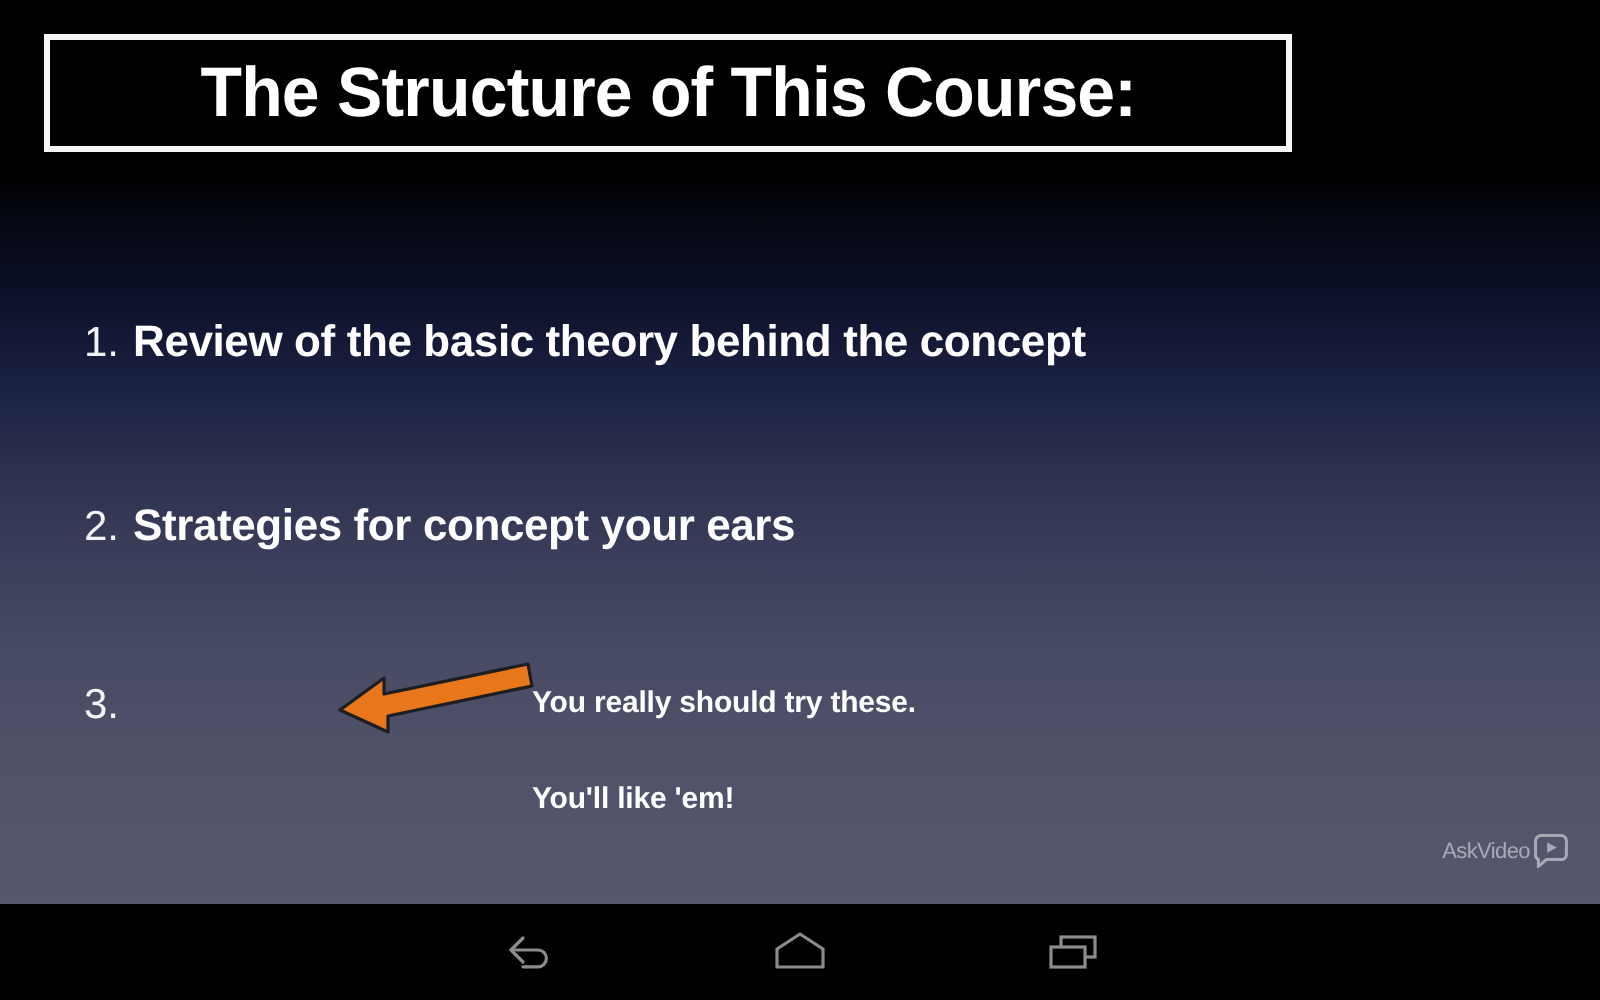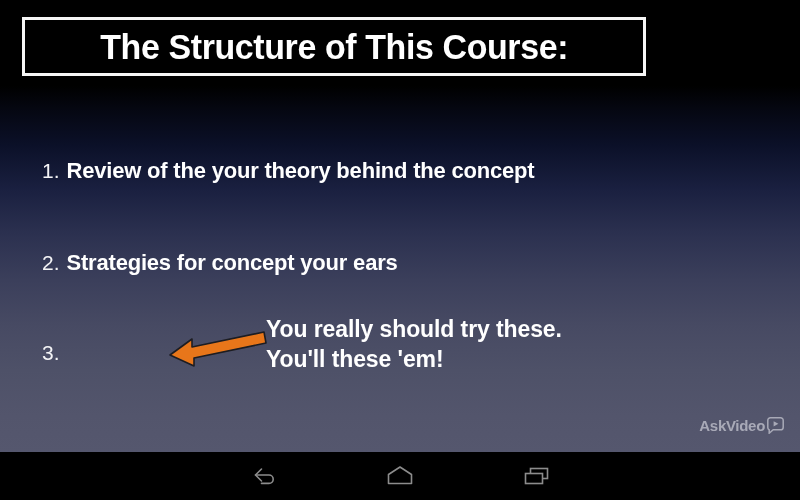--- a/index.html
+++ b/index.html
@@ -97,39 +97,40 @@
   }
 
   
   #callout {
     position:absolute;
     left:266px; top:314px;
     line-height:1.32;
   }
   .callout-line {
     color:#ffffff;
-    font-size:23px;
+    font-size:15px;
     font-weight:bold;
     letter-spacing:-0.1px;
     white-space:nowrap;
+    margin-top:28px;
   }
 
   
   #watermark {
     position:absolute;
     right:16px; bottom:18px;
     display:flex;
     align-items:center;
     gap:2px;
     opacity:0.72;
   }
   #watermark-text {
     color:#c9cad4;
-    font-size:15px;
-    font-weight:bold;
+    font-size:11px;
+    font-weight:normal;
     letter-spacing:-0.3px;
   }
   #watermark-mark { display:block; }
 
   
   #navbar {
     position:absolute;
     left:0; top:452px;
     width:800px; height:48px;
     background:#000000;
@@ -151,39 +152,39 @@
 <div id="screen">
 
   <div id="slide">
 
     <div id="title-box">
       <div id="title-text">The Structure of This Course:</div>
     </div>
 
     <div class="item" id="item-1">
       <span class="item-num">1.</span>
-      <span class="item-label">Review of the your theory behind the concept</span>
+      <span class="item-label">Review of the basic theory behind the concept</span>
     </div>
 
     <div class="item" id="item-2">
       <span class="item-num">2.</span>
       <span class="item-label">Strategies for concept your ears</span>
     </div>
 
     <div class="item" id="item-3">
       <span class="item-num">3.</span>
     </div>
 
     <svg id="arrow" viewBox="0 0 102 40">
       <polygon points="4,27 26,11 26,19 98,4 100,15 28,30 28,38" fill="#e8761a" stroke="#1d1d22" stroke-width="1.6" stroke-linejoin="round"></polygon>
     </svg>
 
     <div id="callout">
       <div class="callout-line">You really should try these.</div>
-      <div class="callout-line">You'll these 'em!</div>
+      <div class="callout-line">You'll like 'em!</div>
     </div>
 
     <div id="watermark">
       <span id="watermark-text">AskVideo</span>
       <svg id="watermark-mark" width="17" height="17" viewBox="0 0 17 17">
         <path d="M3.4 0.8 H13.6 A2.6 2.6 0 0 1 16.2 3.4 V10.2 A2.6 2.6 0 0 1 13.6 12.8 H6.2 L2.2 16.2 V12.8 A2.6 2.6 0 0 1 0.8 10.2 V3.4 A2.6 2.6 0 0 1 3.4 0.8 Z" fill="none" stroke="#c9cad4" stroke-width="1.5"></path>
         <polygon points="6.6,4.2 11.4,6.8 6.6,9.4" fill="#c9cad4"></polygon>
       </svg>
     </div>
 

